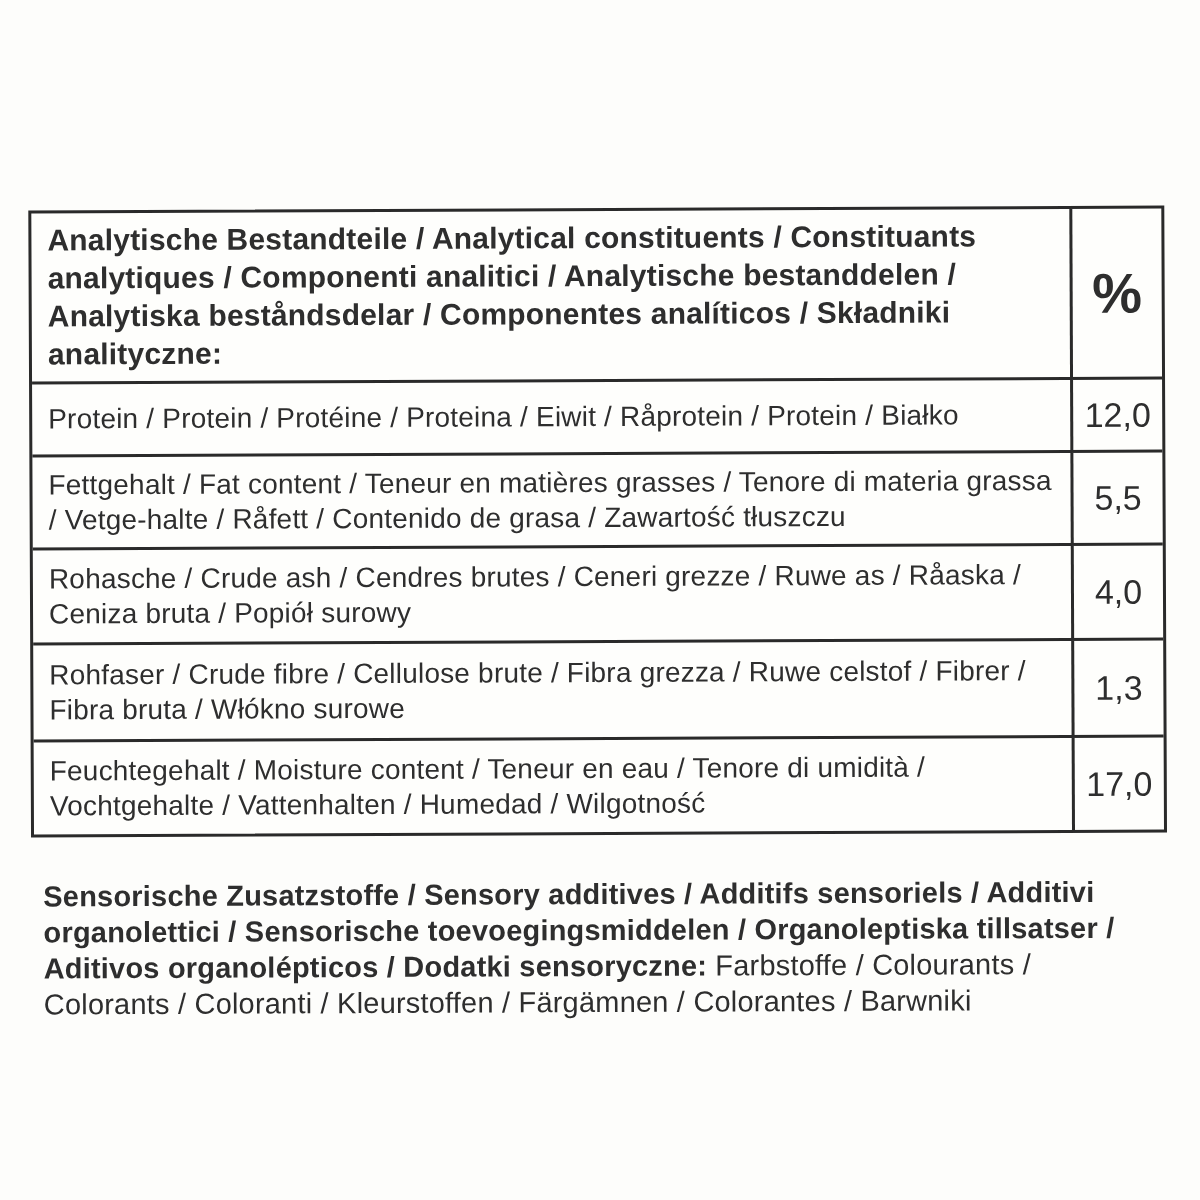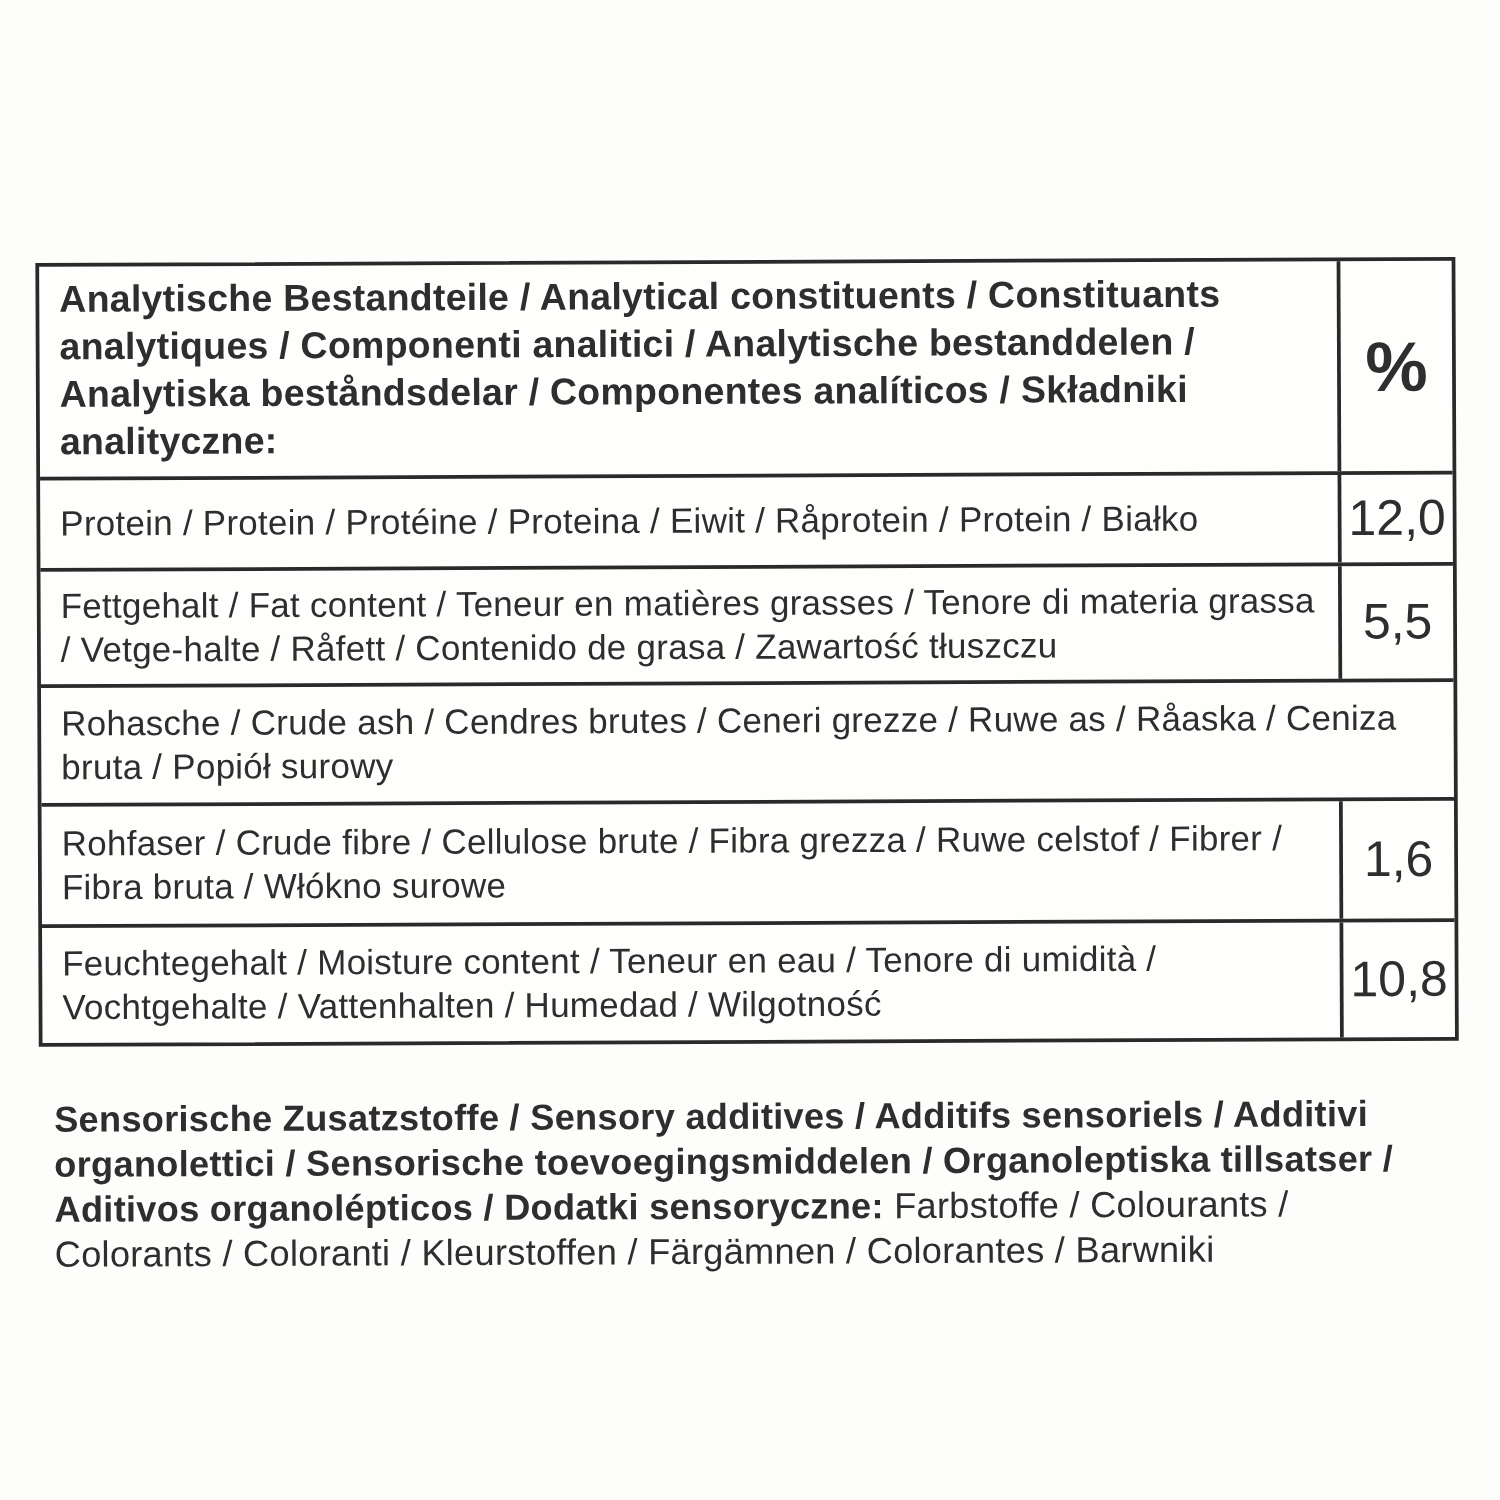--- a/index.html
+++ b/index.html
@@ -44,21 +44,21 @@
     line-height: 1.28;
     letter-spacing: 0.2px;
   }
   .cell-value {
     flex: 0 0 92px;
     border-left: 3px solid #2a2a2a;
     display: flex;
     align-items: center;
     justify-content: center;
     box-sizing: border-box;
-    font-size: 40px;
+    font-size: 34px;
     padding: 4px 2px;
   }
   .trow.header { min-height: 146px; }
   .trow.header .cell-label {
     font-weight: bold;
     font-size: 30px;
     line-height: 1.27;
   }
   .trow.header .cell-value {
     font-weight: bold;
@@ -97,29 +97,30 @@
       <div class="cell-value">12,0</div>
     </div>
 
     <div class="trow r-fat">
       <div class="cell-label">Fettgehalt / Fat content / Teneur en matières grasses / Tenore di materia grassa / Vetge-halte / Råfett / Contenido de grasa / Zawartość tłuszczu</div>
       <div class="cell-value">5,5</div>
     </div>
 
     <div class="trow r-ash">
       <div class="cell-label">Rohasche / Crude ash / Cendres brutes / Ceneri grezze / Ruwe as / Råaska / Ceniza bruta / Popiół surowy</div>
+      <div class="cell-value">4,0</div>
     </div>
 
     <div class="trow r-fibre">
       <div class="cell-label">Rohfaser / Crude fibre / Cellulose brute / Fibra grezza / Ruwe celstof / Fibrer / Fibra bruta / Włókno surowe</div>
-      <div class="cell-value">1,6</div>
+      <div class="cell-value">1,3</div>
     </div>
 
     <div class="trow r-moisture">
       <div class="cell-label">Feuchtegehalt / Moisture content / Teneur en eau / Tenore di umidità / Vochtgehalte / Vattenhalten / Humedad / Wilgotność</div>
-      <div class="cell-value">10,8</div>
+      <div class="cell-value">17,0</div>
     </div>
 
   </div>
 
   <p class="footnote"><span class="bold">Sensorische Zusatzstoffe / Sensory additives / Additifs sensoriels / Additivi organolettici / Sensorische toevoegingsmiddelen / Organoleptiska tillsatser / Aditivos organolépticos / Dodatki sensoryczne:</span><span> Farbstoffe / Colourants / Colorants / Coloranti / Kleurstoffen / Färgämnen / Colorantes / Barwniki</span></p>
 
 </div>
 
 </body></html>

